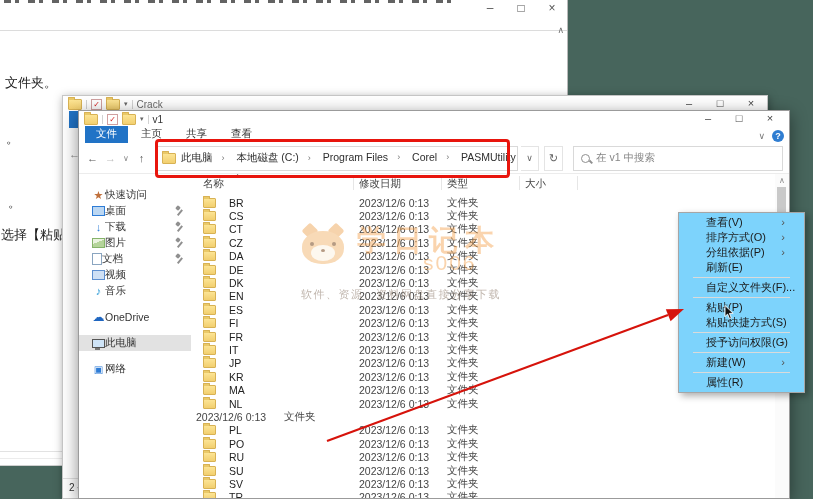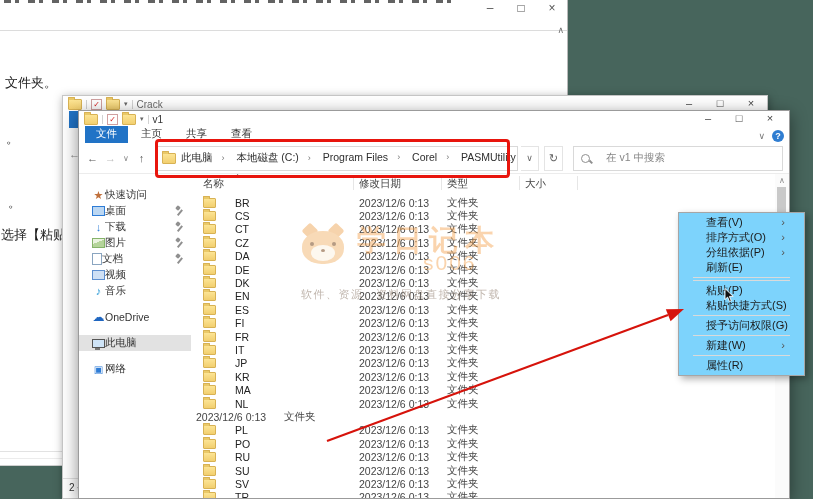--- a/index.html
+++ b/index.html
@@ -41,21 +41,21 @@
   .helpdot{width:12px;height:12px;border-radius:50%;background:#2f7dd1;color:#fff;font-size:9px;font-weight:bold;text-align:center;line-height:12px}
   .navrow{height:30px;display:flex;align-items:center;padding:0 6px;gap:3px;border-bottom:1px solid #ececec}
   .navbtn{width:15px;text-align:center;font-size:11px;color:#555;cursor:default}
   .navbtn.dim{color:#bdbdbd}
   .navbtn.sm{font-size:8px;color:#888;width:10px}
   .addrbar{width:350px;height:23px;border:1px solid #d9d9d9;display:flex;align-items:center;gap:5px;padding:0 5px;margin-left:4px;font-size:10.5px;color:#2e2e2e;overflow:hidden;white-space:nowrap}
   .crumb{display:inline-flex;align-items:center;gap:9px;margin-right:9px}
   .bsep{color:#777;font-size:9px}
   .addr-dd,.refresh{width:17px;height:23px;border:1px solid #e4e4e4;border-left:none;display:flex;align-items:center;justify-content:center;color:#666;font-size:9px}
   .refresh{font-size:11px;border:1px solid #e4e4e4;margin-left:2px}
-  .searchbox{flex:1;height:23px;border:1px solid #d9d9d9;margin-left:7px;display:flex;align-items:center;gap:16px;padding:0 7px;color:#878787;font-size:10.5px}
+  .searchbox{flex:1;height:23px;border:1px solid #d9d9d9;margin-left:7px;display:flex;align-items:center;gap:6px;padding:0 7px;color:#878787;font-size:10.5px}
   .mag{width:7px;height:7px;border:1.5px solid #8f8f8f;border-radius:50%;position:relative;flex:none}
   .mag::after{content:"";position:absolute;width:4px;height:1.5px;background:#8f8f8f;transform:rotate(45deg);right:-3.5px;bottom:-1px}
   .v1body{position:absolute;top:63px;bottom:0;left:0;right:0;display:flex}
   .sidebar{width:112px;padding-top:13px;font-size:10.5px;color:#333;flex:none}
   .sbitem{height:16px;display:flex;align-items:center;padding-left:13px;position:relative;cursor:default}
   .sbitem.grp{margin-top:10px}
   .sbitem.sel{background:#e2e2e2}
   .sic{width:13px;height:12px;display:inline-flex;align-items:center;justify-content:center;flex:none;font-size:11px}
   .sic-star::before{content:"★";color:#c0703c;font-size:11px}
   .sic-desktop{width:11px;height:8px;border:1px solid #2e7cd6;background:#bcd7f2}
@@ -74,21 +74,21 @@
   .filearea{flex:1;position:relative;font-size:10.5px;color:#222}
   .cols{display:flex;height:18px;align-items:center;color:#454545}
   .colh{box-sizing:border-box;border-right:1px solid #e6e6e6;height:14px;line-height:14px;cursor:default}
   .ch-name{width:163px;padding-left:12px}
   .ch-date{width:88px;padding-left:5px}
   .ch-type{width:78px;padding-left:5px}
   .ch-size{width:58px;padding-left:5px}
   .sortcaret{position:absolute;left:44px;top:-2px;font-size:7px;color:#8a8a8a}
   .rowswrap{position:absolute;top:22px;left:0;right:14px;bottom:0;overflow:hidden}
   .frow{height:13.4px;display:flex;align-items:center;cursor:default}
-  .c-name{width:163px;padding-left:12px;display:flex;align-items:center;gap:19px;box-sizing:border-box}
+  .c-name{width:163px;padding-left:12px;display:flex;align-items:center;gap:13px;box-sizing:border-box}
   .c-date{width:88px;padding-left:5px;color:#454545;box-sizing:border-box}
   .c-type{width:78px;padding-left:5px;color:#454545;box-sizing:border-box}
   .frow .fico{width:11px;height:8px}
   .vscroll{position:absolute;top:0;right:0;bottom:0;width:14px;background:#fbfbfb}
   .vs-up{position:absolute;top:2px;left:0;right:0;text-align:center;font-size:8px;color:#8a8a8a}
   .vs-thumb{position:absolute;top:13px;left:2px;width:9px;height:78px;background:#c9c9c9}
   
   .wm{position:absolute;left:295px;top:219px;width:290px;height:95px;z-index:40;pointer-events:none}
   .wm-title{position:absolute;left:62px;top:2px;font-size:29px;font-weight:bold;color:#f49b3f;opacity:.42;letter-spacing:7px;white-space:nowrap}
   .wm-code{position:absolute;left:128px;top:32px;font-size:21px;font-weight:normal;color:#f49b3f;opacity:.42;letter-spacing:2px}
@@ -554,20 +554,25 @@
     </div>
 
     <div class="mi">
       <span>刷新(E)</span>
       
       
     </div>
 
     <div class="msep"></div>
 
+    <div class="mi">
+      <span>自定义文件夹(F)...</span>
+      
+      
+    </div>
 
     <div class="msep"></div>
 
     <div class="mi">
       <span>粘贴(P)</span>
       
       <span class="micursor">
         <svg width="11" height="15" viewBox="0 0 11 15">
           <path d="M1 0.5 L1 11.5 L3.6 9.1 L5.5 13.6 L7.3 12.8 L5.4 8.4 L9.2 8.4 Z" fill="#111" stroke="#fff" stroke-width="0.9"></path>
         </svg>

